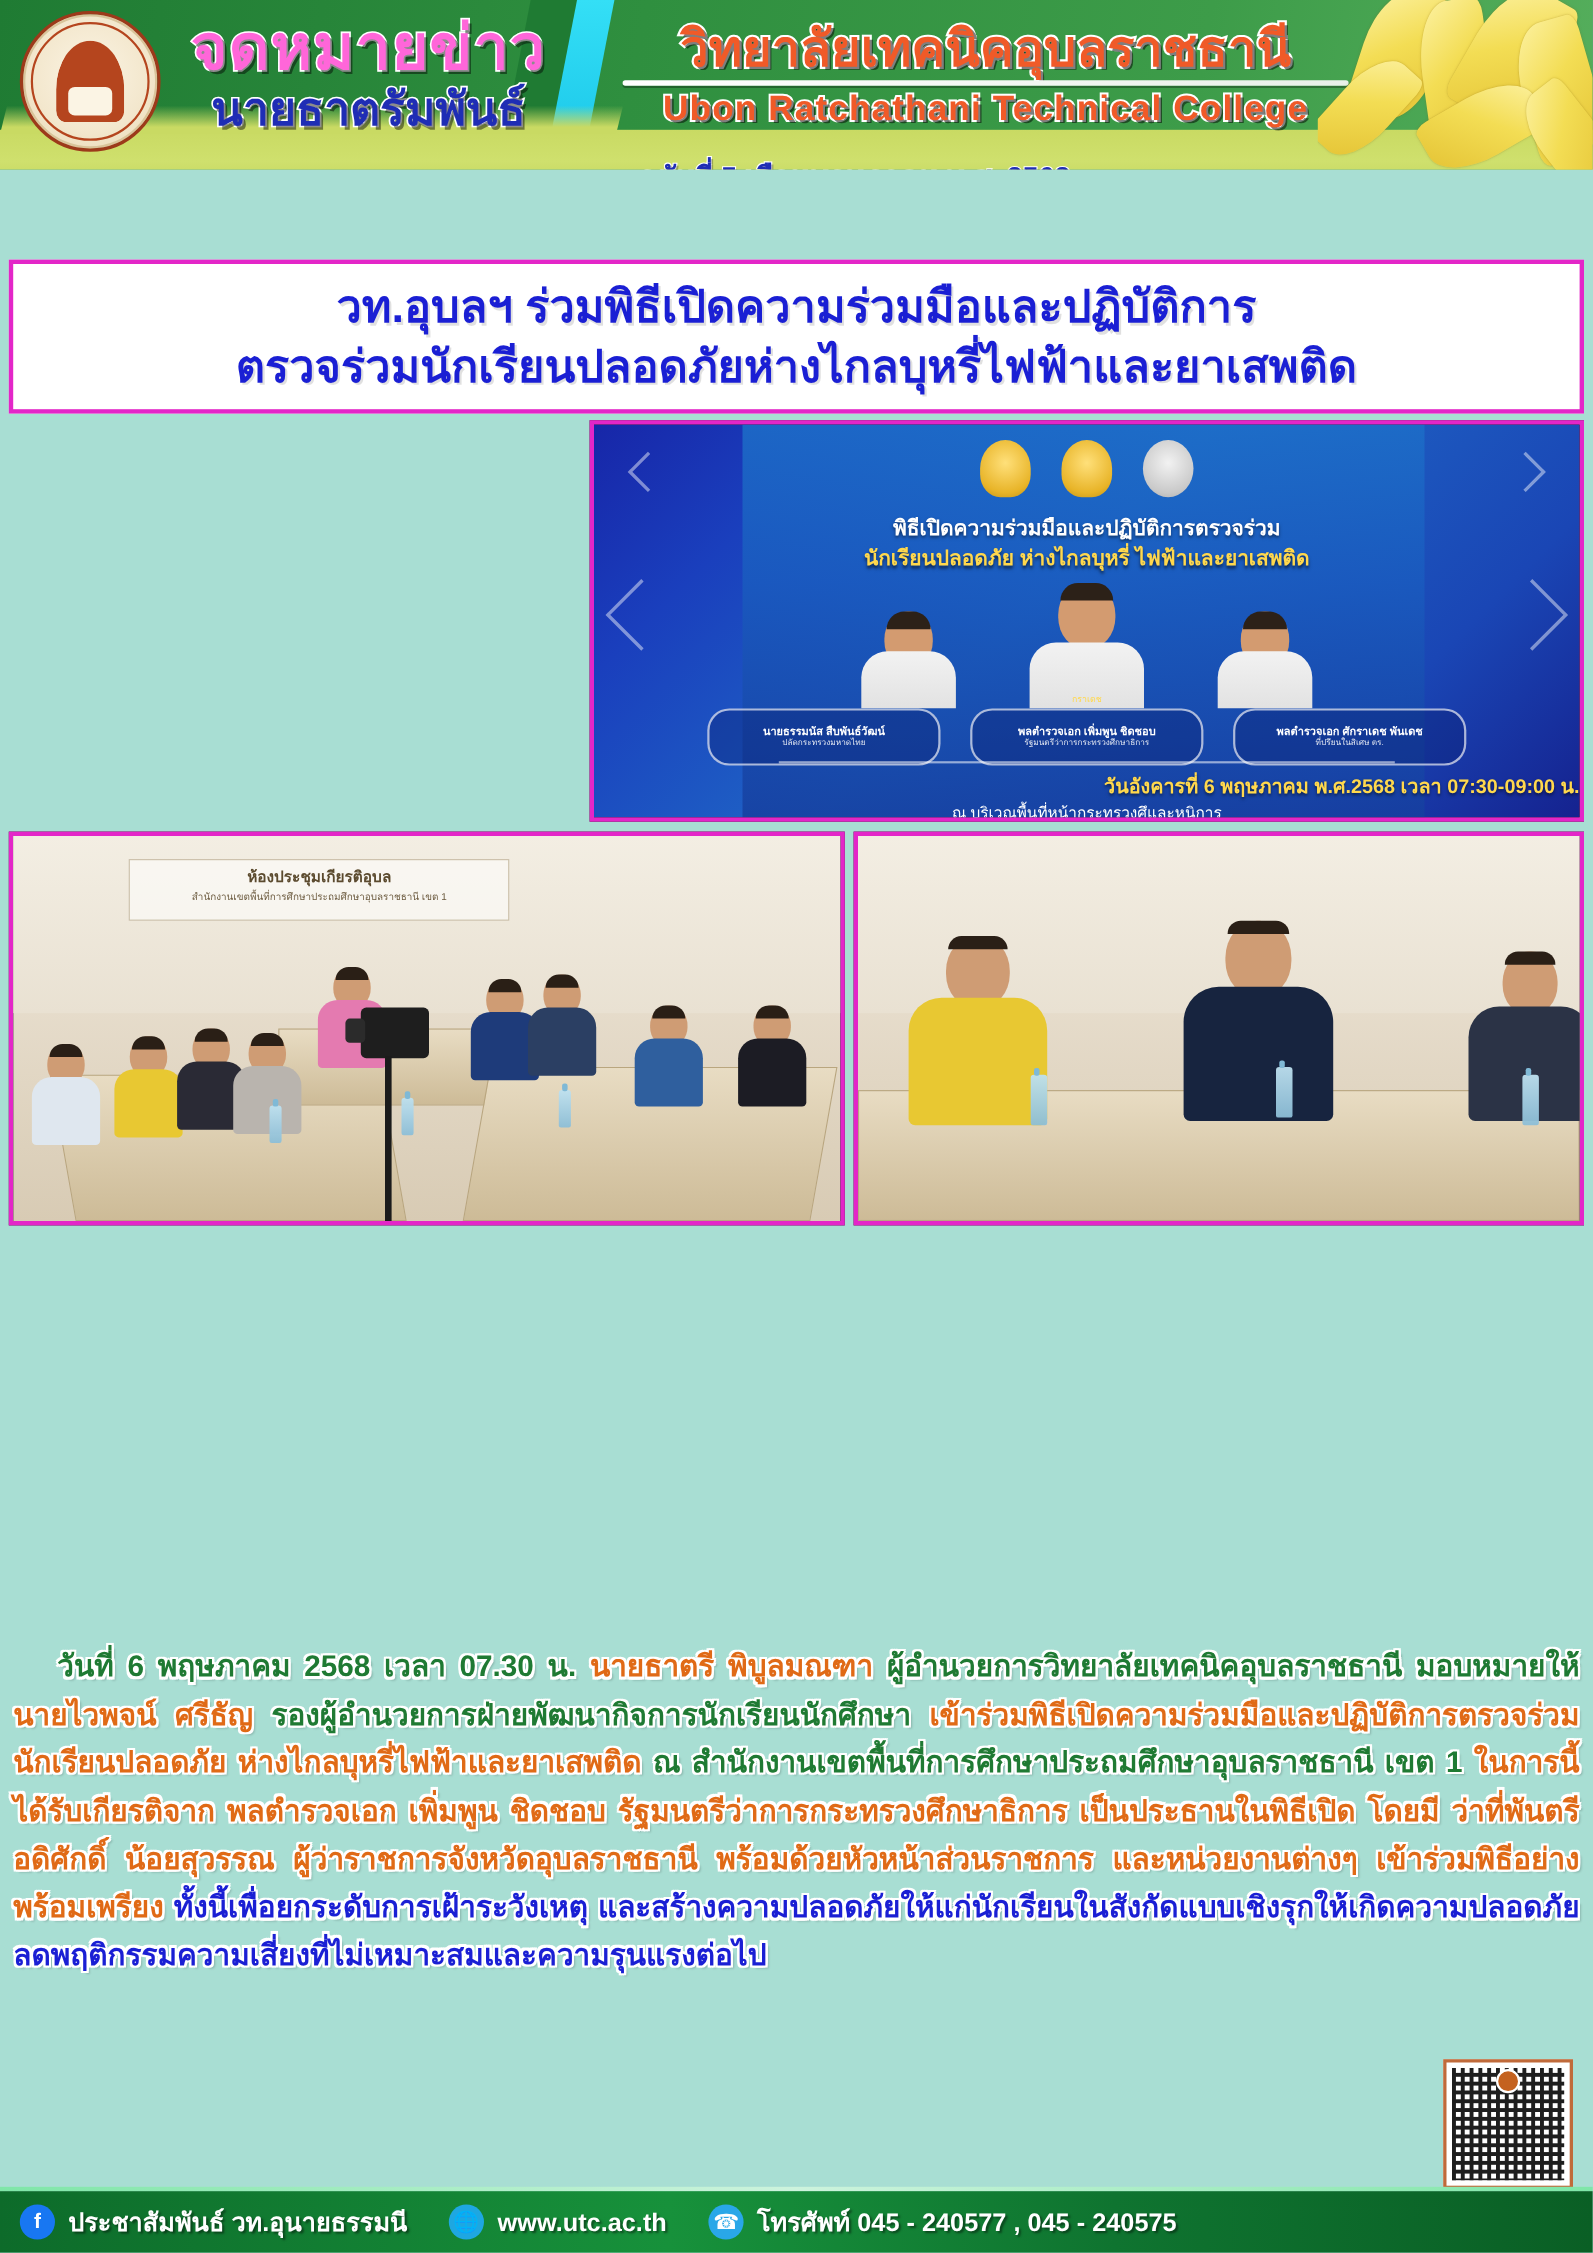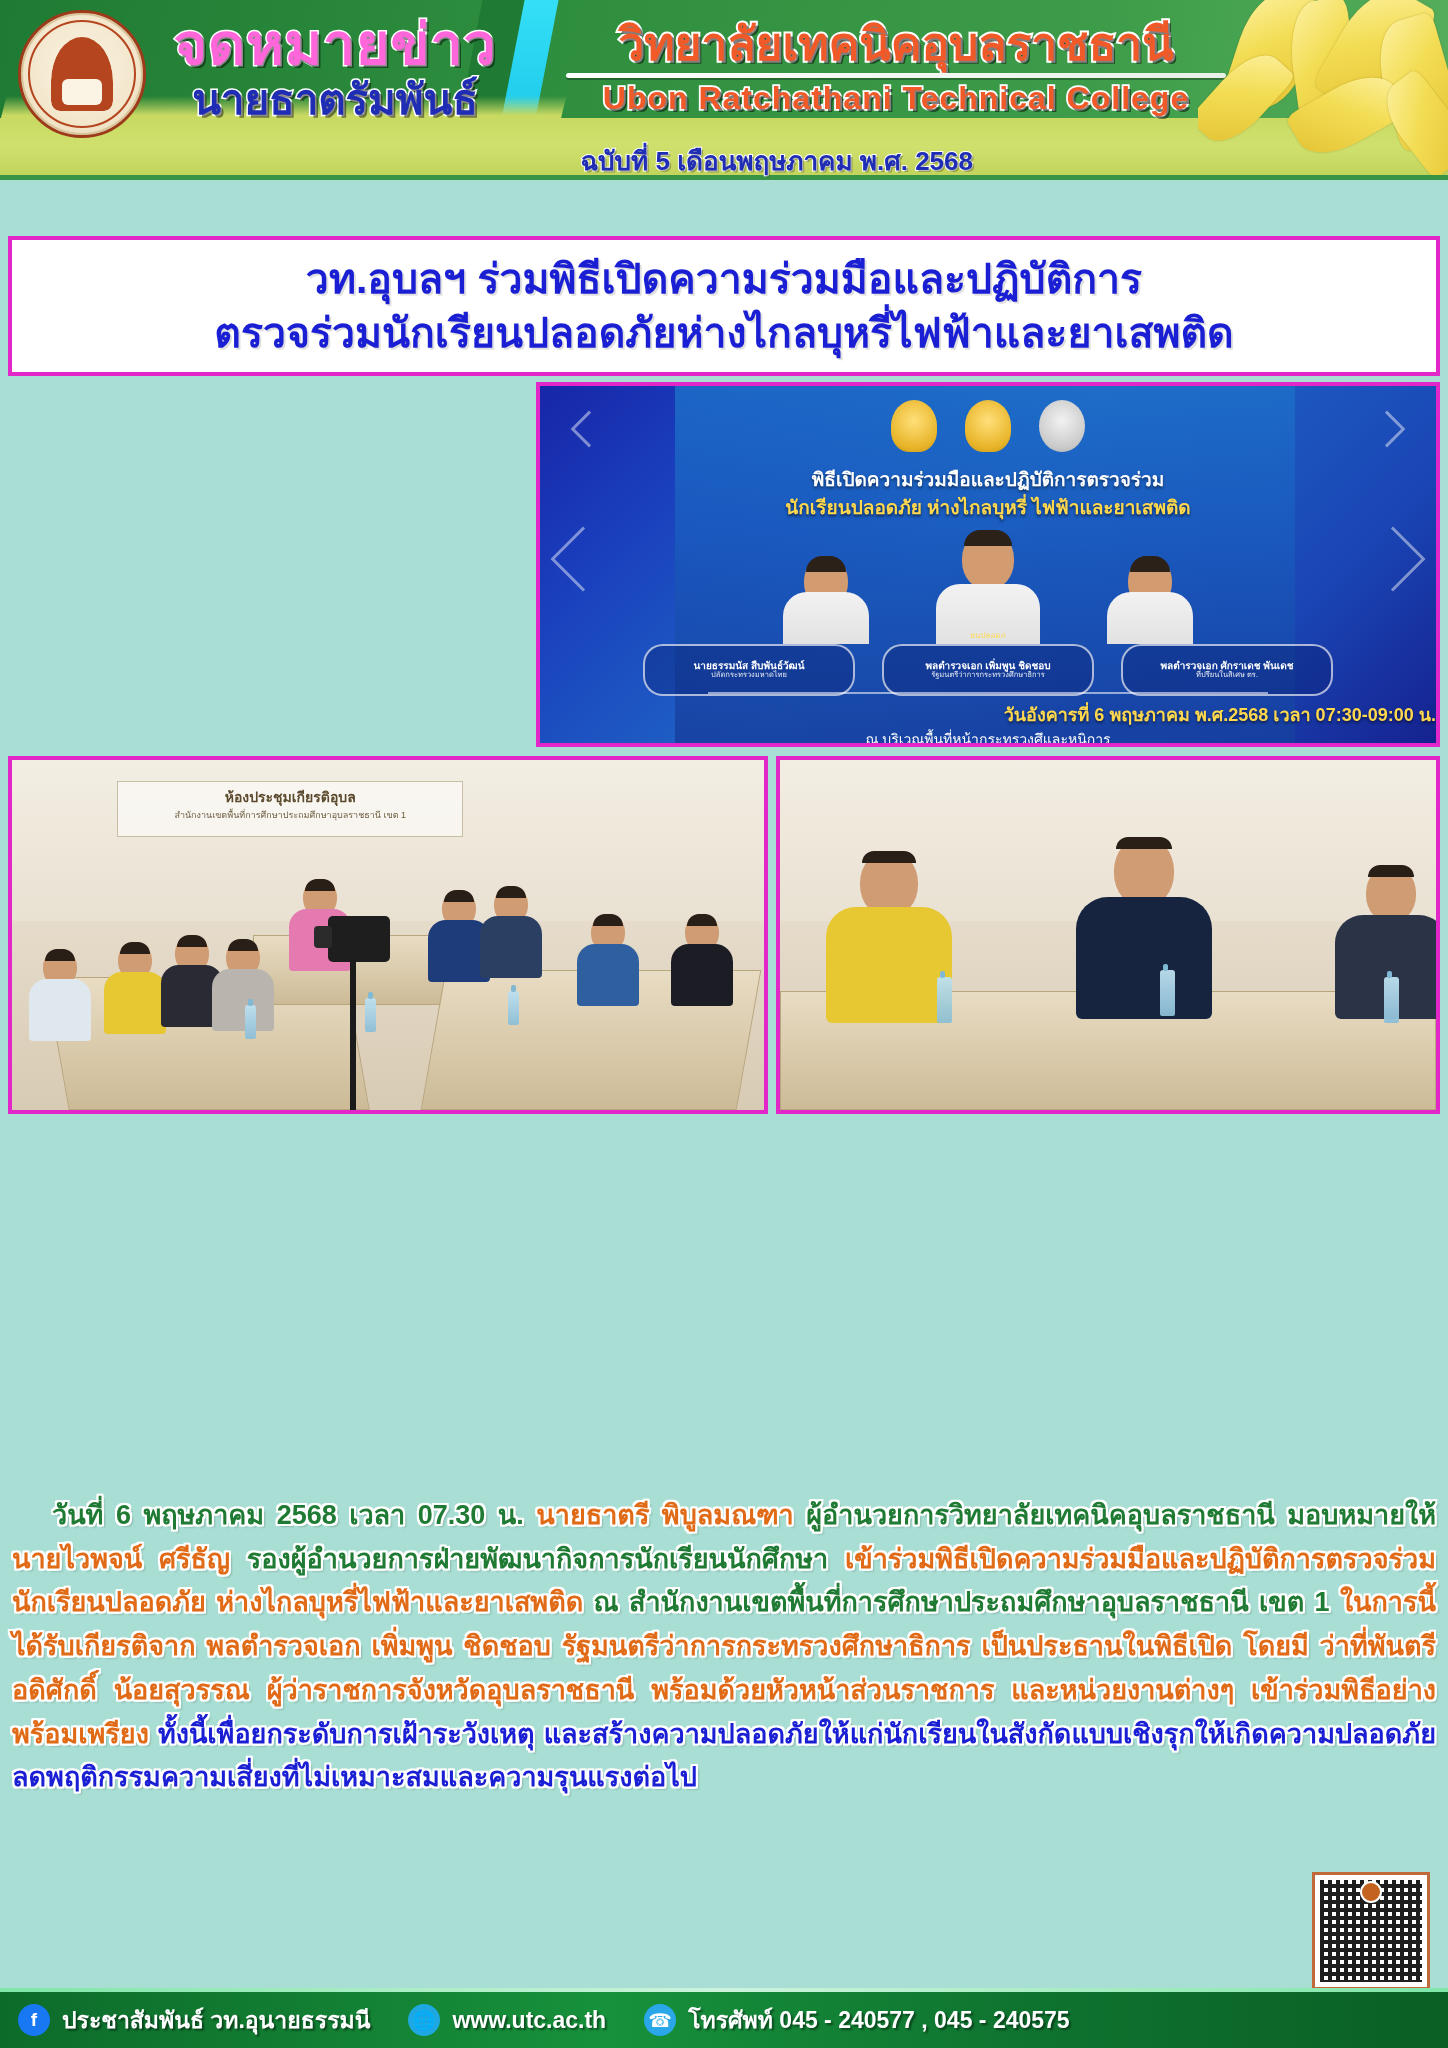--- a/index.html
+++ b/index.html
@@ -8,21 +8,21 @@
   body{
     font-family:"Liberation Sans","DejaVu Sans",sans-serif;
     background:#a8ded3;
     overflow:hidden;
     position:relative;
   }
   .page{width:1448px;height:2048px;position:relative;background:#a8ded3;}
 
   
   .header{
-    position:relative;width:1448px;height:180px;overflow:hidden;
+    position:relative;width:1448px;height:154px;overflow:hidden;
     background:linear-gradient(180deg,#2f8a3c 0%,#2a7f38 55%,#3a9446 100%);
   }
   .header-green{
     position:absolute;left:0;top:0;width:1448px;height:128px;
     background:linear-gradient(100deg,#1f7b33 0%,#2f8f3f 40%,#3d9c49 75%,#55ae5c 100%);
   }
   .header-lime{
     position:absolute;left:0;top:118px;width:1448px;height:57px;
     background:linear-gradient(180deg,#c9da63 0%,#cfe06d 50%,#c2d45c 100%);
   }
@@ -309,21 +309,21 @@
         <div class="face" style="left:50%;transform:translateX(-50%);width:132px;height:118px;">
           <div class="hd" style="width:52px;height:60px;"></div>
           <div class="bd" style="width:104px;height:60px;"></div>
         </div>
         <div class="face" style="right:28px;width:110px;height:92px;">
           <div class="hd"></div>
           <div class="bd"></div>
         </div>
       </div>
 
-      <div class="chair-tag">ยนปลอดภ</div>
+      <div class="chair-tag">กราเดช</div>
 
       <div class="p-names">
         <div class="name-pill">
           <div class="n">นายธรรมนัส สืบพันธ์วัฒน์</div>
           <div class="r">ปลัดกระทรวงมหาดไทย</div>
         </div>
         <div class="name-pill">
           <div class="n">พลตำรวจเอก เพิ่มพูน ชิดชอบ</div>
           <div class="r">รัฐมนตรีว่าการกระทรวงศึกษาธิการ</div>
         </div>

